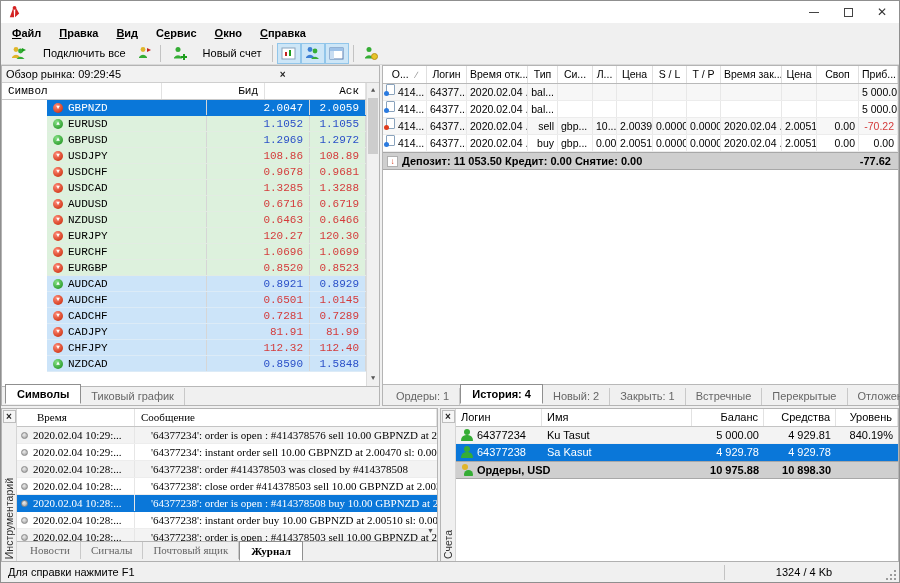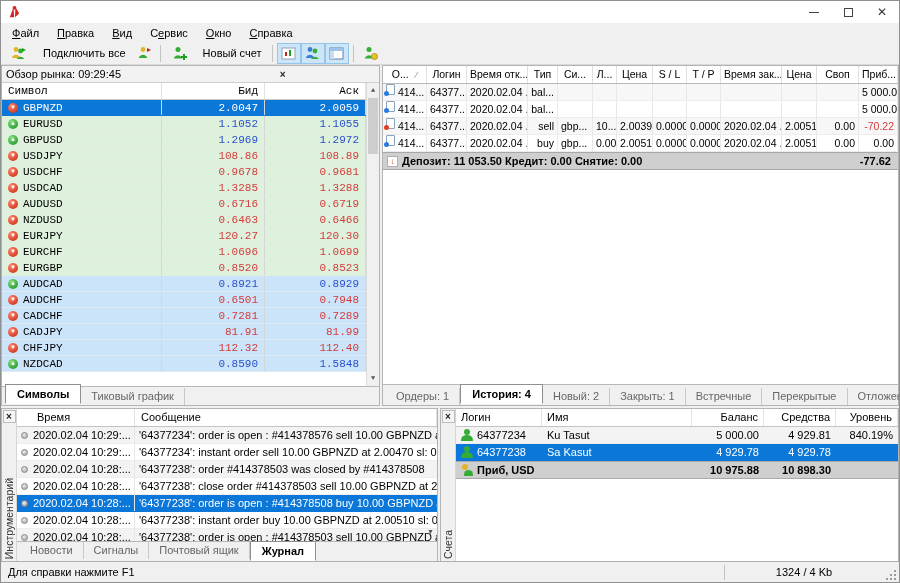--- a/index.html
+++ b/index.html
@@ -12,21 +12,21 @@
   .titlebar .logo { width:15px; height:15px; margin-right:6px; flex:0 0 auto; }
   .titlebar .title { font-size:11px; flex:1; white-space:nowrap; overflow:hidden;margin-top:48px; }
   .win-controls { display:flex; height:22px; }
   .win-btn { width:34px; display:flex; align-items:center; justify-content:center; color:#333; }
   .min-glyph { width:10px; height:1px; background:#444; display:inline-block; }
   .max-glyph { width:9px; height:9px; border:1px solid #444; display:inline-block; }
   .close-glyph { font-size:12px; line-height:1; color:#333; }
 
   
   .menubar { height:19px; background:#f0f0f0; display:flex; align-items:center; padding-left:2px; flex:0 0 auto; }
-  .menu-item { padding:18px 9px; cursor:default; }
+  .menu-item { padding:18px 9px; cursor:default;font-weight:bold; }
   .menu-item u { text-decoration:underline; }
 
   
   .toolbar { height:23px; background:#f0f0f0; display:flex; align-items:center; padding:0 3px; flex:0 0 auto; border-bottom:1px solid #d9d9d9; }
   .tb-btn { display:flex; align-items:center; gap:16px; padding:1px 5px; height:21px; background:transparent; border:1px solid transparent; font-size:11px; }
   .tb-ico { display:flex; align-items:center; justify-content:center; width:24px; height:21px; border:1px solid transparent; }
   .tb-ico.pressed { background:#cde6f7; border:1px solid #92c6ea; }
   .tb-sep { width:1px; height:17px; background:#c3c3c3; margin:0 4px; }
 
   
@@ -39,21 +39,21 @@
   .mw-panel { width:379px; flex:0 0 auto; display:flex; flex-direction:column; border:1px solid #b4b4b4; background:#fff; }
   .mw-title { height:17px; background:#f2f2f2; border-bottom:1px solid #cfcfcf; display:flex; align-items:center; padding:0 4px; }
   .mw-title span { flex:1; }
   .x-small { font-size:10px; font-weight:bold; color:#222; width:14px; text-align:center; cursor:default; }
   .mw-main { flex:1; display:flex; min-height:0;font-family:Liberation Mono, monospace; }
   .mw-grid { flex:1; min-width:0; display:flex; flex-direction:column; }
   .mw-hrow, .mw-row { display:grid; grid-template-columns:160px 103px minmax(0,1fr); }
   .mw-hrow { height:17px; line-height:16px; border-bottom:1px solid #c9c9c9; background:#fff; }
   .mw-hrow .hc { padding:0 6px; border-right:1px solid #e2e2e2; overflow:hidden; white-space:nowrap; }
   .mw-hrow .hc.num { text-align:right; }
-  .mw-row { height:16px; line-height:16px; border-bottom:1px solid #e2ece2; }
+  .mw-row { height:16px; line-height:16px; border-bottom:1px solid #e2ece2;margin-left:45px; }
   .mw-row.g-green { background:#ddf1dd; }
   .mw-row.g-blue { background:#cce4f9; border-bottom-color:#dcebf7; }
   .mw-row.selected { background:#0a77d9; border-bottom-color:#0a77d9; }
   .mw-row.selected .cell, .mw-row.selected .num { color:#fff !important; }
   .mw-row .cell { padding:0 6px; border-right:1px solid #d6d6d6; overflow:hidden; white-space:nowrap; display:flex; align-items:center; }
   .mw-row .num { text-align:right; display:block; }
   .num.up { color:#2b50c8; }
   .num.down { color:#d43b3b; }
   .trend { width:10px; height:10px; border-radius:50%; display:inline-flex; align-items:center; justify-content:center; margin-right:5px; flex:0 0 auto; font-size:6px; color:#fff; }
   .trend.down { background:radial-gradient(circle at 35% 30%, #ff8a76, #c42200); }
@@ -93,27 +93,27 @@
   .ord-summary .lbl { flex:1; white-space:nowrap; overflow:hidden; }
   .ord-summary .pr { padding-right:3px; }
   .ord-rest { flex:1; background:#fff; }
 
   
   .side-strip { width:15px; flex:0 0 auto; background:#f0f0f0; border-right:1px solid #d5d5d5; display:flex; flex-direction:column; align-items:center; }
   .side-strip .x-small { width:13px; height:13px; line-height:12px; border:1px solid #bdbdbd; background:#f6f6f6; margin-top:1px; }
   .v-label { writing-mode:vertical-rl; transform:rotate(180deg); margin-top:auto; margin-bottom:3px; color:#333; white-space:nowrap; font-size:10.5px; }
 
   .journal-panel { width:437px; flex:0 0 auto; display:flex; border:1px solid #b4b4b4; background:#fff; }
-  .journal-content { flex:1; min-width:0; display:flex; flex-direction:column; }
+  .journal-content { flex:1; min-width:0; display:flex; flex-direction:column;font-family:Liberation Serif, serif; }
   .jr-grid { display:grid; grid-template-columns:118px minmax(0,1fr); }
   .jr-hrow { height:18px; line-height:17px; border-bottom:1px solid #c4c4c4; }
   .jr-hrow .hc { padding:0 4px 0 6px; border-right:1px solid #e2e2e2; overflow:hidden; white-space:nowrap; }
   .jr-hrow .hc.t { padding-left:20px; }
   .jr-rows { position:relative; height:119px; overflow:hidden; }
-  .jr-row { height:17px; line-height:16px; border-bottom:1px solid #ededed; }
+  .jr-row { height:17px; line-height:16px; border-bottom:1px solid #ededed;gap:12px; }
   .jr-row:nth-child(odd) { background:#f3f3f3; }
   .jr-row.selected { background:#0a77d9; color:#fff; border-bottom-color:#0a77d9; }
   .jr-row .cell { padding:0 4px; overflow:hidden; white-space:nowrap; }
   .jr-row .c-time { display:flex; align-items:center; gap:5px; border-right:1px solid #e6e6e6; }
   .jdot { width:7px; height:7px; border-radius:50%; background:radial-gradient(circle at 40% 35%, #ededed, #9a9a9a); border:1px solid #8a8a8a; flex:0 0 auto; }
   .jr-scroll { position:absolute; right:0; top:-18px; bottom:0; width:13px; } .jr-scroll .scr-dn { bottom:3px; }
 
   .accounts-panel { flex:1; min-width:0; display:flex; border:1px solid #b4b4b4; background:#fff; }
   .accounts-content { flex:1; min-width:0; display:flex; flex-direction:column; }
   .ac-grid { display:grid; grid-template-columns:86px 150px 72px 72px minmax(0,1fr); }
@@ -312,21 +312,21 @@
                   <span class="cell num down">0.8523</span>
                 </div>
                 <div class="mw-row g-blue">
                   <span class="cell"><i class="trend up">▲</i>AUDCAD</span>
                   <span class="cell num up">0.8921</span>
                   <span class="cell num up">0.8929</span>
                 </div>
                 <div class="mw-row g-blue">
                   <span class="cell"><i class="trend down">▼</i>AUDCHF</span>
                   <span class="cell num down">0.6501</span>
-                  <span class="cell num down">0.7948</span>
+                  <span class="cell num down">1.0145</span>
                 </div>
                 <div class="mw-row g-blue">
                   <span class="cell"><i class="trend down">▼</i>CADCHF</span>
                   <span class="cell num down">0.7281</span>
                   <span class="cell num down">0.7289</span>
                 </div>
                 <div class="mw-row g-blue">
                   <span class="cell"><i class="trend down">▼</i>CADJPY</span>
                   <span class="cell num down">81.91</span>
                   <span class="cell num down">81.99</span>
@@ -537,21 +537,21 @@
                 <span class="cell c-login"><i class="person"></i>64377238</span>
                 <span class="cell">Sa Kasut</span>
                 <span class="cell r">4 929.78</span>
                 <span class="cell r">4 929.78</span>
                 <span class="cell r"></span>
               </div>
             </div>
           <div class="ac-total">
             <span class="cell c-lbl">
                 <span class="person duo"></span>
-                <span>Приб, USD</span>
+                <span>Ордеры, USD</span>
               </span>
             <span class="cell r">10 975.88</span>
             <span class="cell r">10 898.30</span>
             <span class="cell r"></span>
           </div>
           <div class="ac-rest"></div>
         </div>
       </div>
     </div>
   </div>

